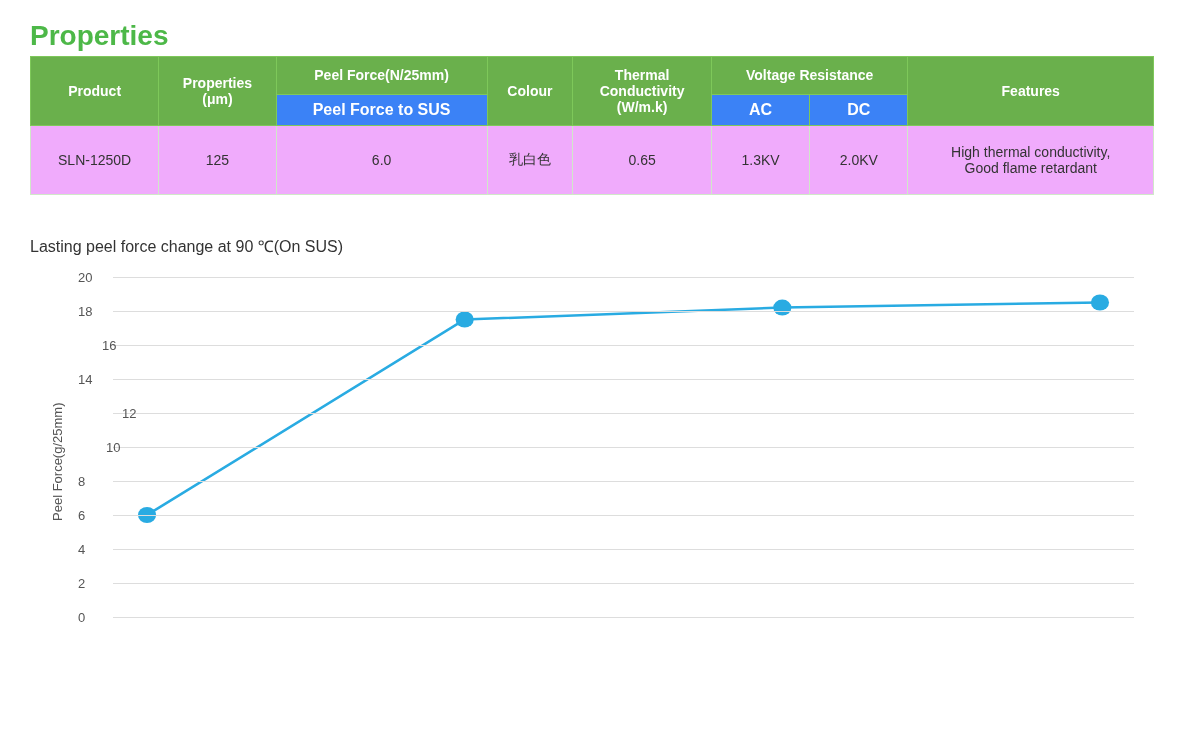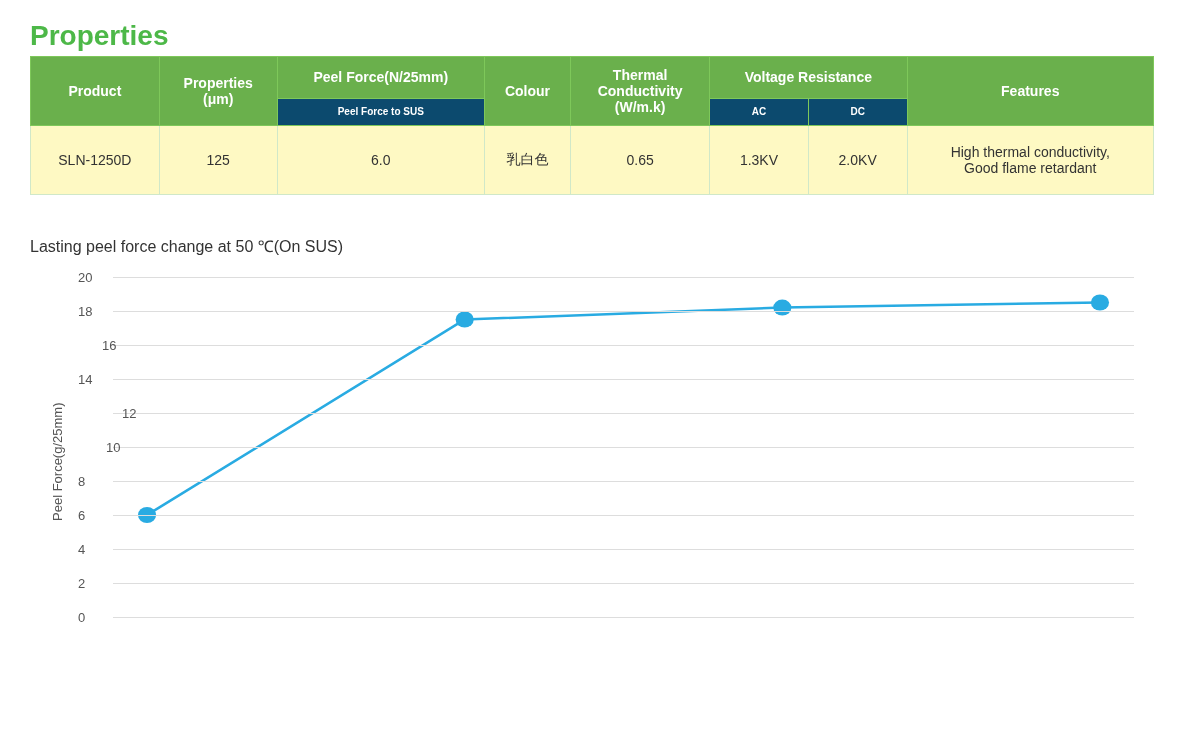--- a/index.html
+++ b/index.html
@@ -32,32 +32,32 @@
       text-align: center;
       padding: 10px 8px;
       border: 1px solid #7ec85a;
       vertical-align: middle;
     }
 
     .properties-table td {
       text-align: center;
       padding: 18px 10px;
       border: 1px solid #d0e8c8;
-      background: #fef9c3;
+      background: #f0abfc;
       vertical-align: middle;
     }
 
     .properties-table tr:nth-child(even) td {
       background: #eef7e8;
     }
 
     
     .sub-header th {
-      background-color: #0c4a6e;
-      font-size: 10px;
+      background-color: #3b82f6;
+      font-size: 16px;
       padding: 6px 8px;
     }
 
     
     .chart-section {
       margin-top: 10px;
     }
 
     .chart-title {
       font-size: 16px;
@@ -171,21 +171,21 @@
     <td>0.65</td>
     <td>1.3KV</td>
     <td>2.0KV</td>
     <td style="white-space:pre-line">High thermal conductivity,
 Good flame retardant</td>
   </tr>
     </tbody>
 </table>
 
 <div class="chart-section">
-  <p class="chart-title">Lasting peel force change at 50 ℃(On SUS)</p>
+  <p class="chart-title">Lasting peel force change at 90 ℃(On SUS)</p>
 
   <div class="chart-container">
     <div class="y-axis-label">Peel Force(g/25mm)</div>
     <div class="chart-inner">
       <div class="chart-area" id="chart-area">
 
         <svg class="chart-svg" id="chart-svg" viewBox="0 0 900 340" preserveAspectRatio="none">
             <path d="M 30 238 L 310 42.5 L 590 30.600000000000023 L 870 25.5" stroke="#29abe2" stroke-width="2.5" fill="none"></path>
             <circle cx="30" cy="238" r="8" fill="#29abe2"></circle>
             <circle cx="310" cy="42.5" r="8" fill="#29abe2"></circle>

